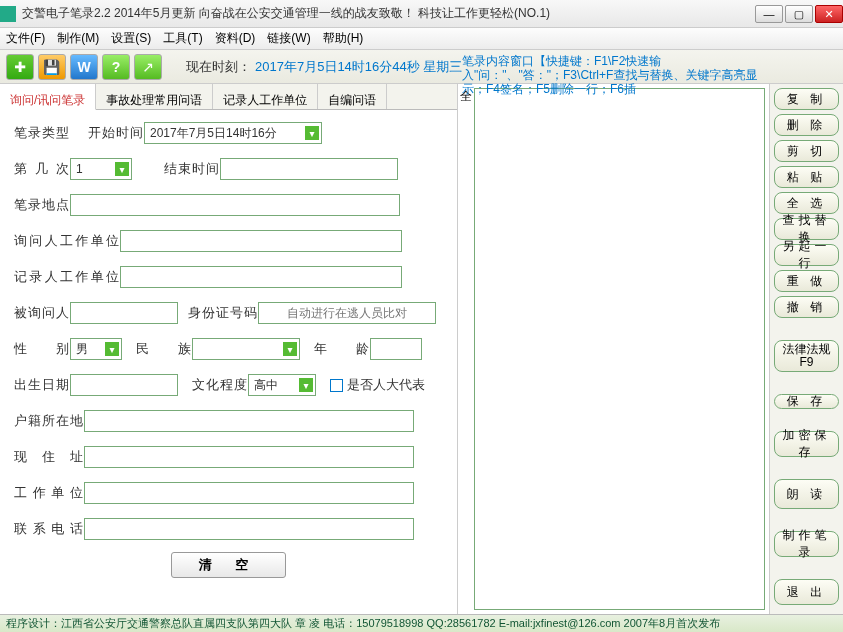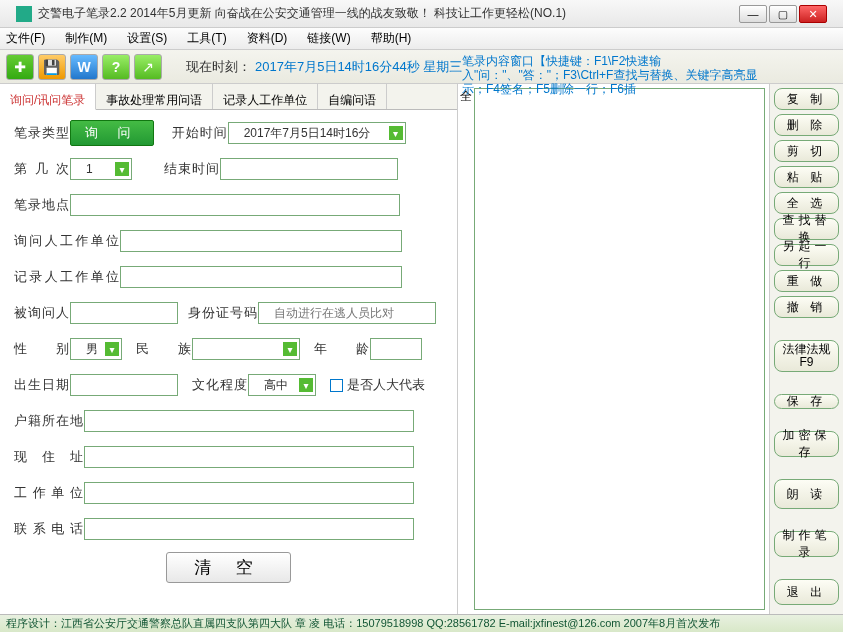--- a/index.html
+++ b/index.html
@@ -1,25 +1,25 @@
 <!DOCTYPE html>
 <html><head>
 <meta charset="utf-8">
 <style>
 * { box-sizing: border-box; margin: 0; padding: 0; font-family: "Microsoft YaHei", "SimSun", sans-serif; }
 body { background: #fff; width: 843px; height: 632px; overflow: hidden; }
 
-.titlebar { height: 28px; background: linear-gradient(#f8f8f8, #e8e8e8); border-bottom: 1px solid #ccc; display: flex; align-items: center; padding: 0 16px; }
+.titlebar { height: 28px; background: linear-gradient(#f8f8f8, #e8e8e8); border-bottom: 1px solid #ccc; display: flex; align-items: center; padding: 0 0; }
 .titlebar .icon { width: 16px; height: 16px; background: #2a8; margin-right: 6px; }
 .titlebar .title { flex: 1; font-size: 12px; color: #333; }
 .winbtns { display: flex; gap: 2px; }
 .winbtn { width: 28px; height: 18px; border: 1px solid #999; background: linear-gradient(#fff,#ddd); font-size: 11px; text-align: center; line-height: 16px; cursor: pointer; border-radius: 2px; }
 .winbtn.close { background: linear-gradient(#f66,#c22); color: #fff; border-color: #a00; }
 
-.menubar { height: 22px; background: linear-gradient(#fdfdfd,#ececec); border-bottom: 1px solid #ccc; display: flex; align-items: center; padding: 0 6px; font-size: 12px; gap: 20px; }
+.menubar { height: 22px; background: linear-gradient(#fdfdfd,#ececec); border-bottom: 1px solid #ccc; display: flex; align-items: center; padding: 0 6px; font-size: 12px; gap: 12px; }
 .menubar span { cursor: pointer; }
 
 .toolbar { height: 34px; background: linear-gradient(#f4f4ee,#eaeae0); border-bottom: 1px solid #ccc; display: flex; align-items: center; padding: 0 6px; gap: 4px; }
 .tbtn { width: 28px; height: 26px; border: 1px solid #aaa; border-radius: 3px; display: flex; align-items: center; justify-content: center; font-size: 14px; cursor: pointer; }
 .tbtn.green { background: linear-gradient(#6c3,#3a1); color:#fff; }
 .tbtn.orange { background: linear-gradient(#fc6,#e90); color:#fff; }
 .tbtn.blue { background: linear-gradient(#6bf,#27c); color:#fff; font-weight: bold; }
 .tbtn.help { background: linear-gradient(#9e6,#5b2); color:#fff; font-weight: bold; }
 .tbtn.arrow { background: linear-gradient(#9e6,#5b2); color:#fff; }
 .clock-label { margin-left: 20px; font-size: 13px; color: #333; }
@@ -30,25 +30,25 @@
 .leftpane { width: 458px; border-right: 1px solid #ccc; display: flex; flex-direction: column; }
 .tabs { display: flex; border-bottom: 1px solid #bbb; background: #f3f3ed; height: 26px; }
 .tab { padding: 8px 10px; font-size: 12px; border-right: 1px solid #ccc; cursor: pointer; }
 .tab.active { background: #fff; border-bottom: 1px solid #fff; margin-bottom: -1px; color: #c33; }
 
 .form { padding: 10px 14px; font-size: 13px; color: #333; overflow-y: auto; flex: 1; }
 .row { display: flex; align-items: center; margin-bottom: 10px; min-height: 26px; }
 .lbl { width: 106px; letter-spacing: 1px; text-align: justify; text-align-last: justify; }
 .lbl.narrow { width: 56px; }
 .lbl.mid { width: 70px; }
-input[type=text], .sel { height: 22px; border: 1px solid #7a7; background: #fff; padding: 0 15px; font-size: 12px; }
+input[type=text], .sel { height: 22px; border: 1px solid #7a7; background: #fff; padding: 0 5px; font-size: 12px; text-align: center; }
 .sel { display: inline-flex; align-items: center; justify-content: space-between; padding-right: 2px; }
 .sel .caret { width: 14px; height: 14px; background: #5b3; color: #fff; display: inline-flex; align-items: center; justify-content: center; font-size: 10px; margin-left: 4px; }
 .btn-green { background: linear-gradient(#4b4,#293); color: #fff; border: 1px solid #171; padding: 3px 14px; font-size: 13px; border-radius: 2px; cursor: pointer; letter-spacing: 8px; }
-.btn-clear { background: linear-gradient(#fff,#e8e8e8); border: 1px solid #999; padding: 3px 27px; font-size: 17px; border-radius: 3px; cursor: pointer; letter-spacing: 10px; }
+.btn-clear { background: linear-gradient(#fff,#e8e8e8); border: 1px solid #999; padding: 3px 27px; font-size: 13px; border-radius: 3px; cursor: pointer; letter-spacing: 10px; font-weight: bold; }
 .chk { width: 13px; height: 13px; border: 1px solid #07c; margin-right: 4px; }
 
 .centerpane { flex: 1; display: flex; }
 .fullchar { width: 16px; font-size: 12px; padding-top: 4px; text-align: center; }
 .editor { flex: 1; margin: 4px 4px 4px 0; border: 1px solid #7a7; background: #fff; }
 
 .rightpane { width: 74px; padding: 4px 4px; display: flex; flex-direction: column; gap: 4px; background: #f3f3ed; border-left: 1px solid #ccc; }
 .rbtn { height: 22px; border: 1px solid #7a7; background: linear-gradient(#fdfdf5,#e9e9d9); font-size: 12px; border-radius: 8px; cursor: pointer; display: flex; align-items: center; justify-content: center; letter-spacing: 4px; }
 .rbtn.tall { height: 32px; flex-direction: column; letter-spacing: 0; line-height: 13px; }
 .rgap { height: 14px; }
@@ -94,21 +94,20 @@
     <div class="tabs">
       <div class="tab active">询问/讯问笔录</div>
       <div class="tab">事故处理常用问语</div>
       <div class="tab">记录人工作单位</div>
       <div class="tab">自编问语</div>
     </div>
     <div class="form">
 
       <div class="row">
         <span class="lbl narrow">笔录类型</span>
-        <button class="btn-green">询  问</button>
         <span style="width:18px"></span>
         <span class="lbl narrow">开始时间</span>
         <div class="sel" style="width:178px">
           <span>2017年7月5日14时16分</span>
           <span class="caret">▾</span>
         </div>
       </div>
 
       <div class="row">
         <span class="lbl narrow">第 几 次</span>

